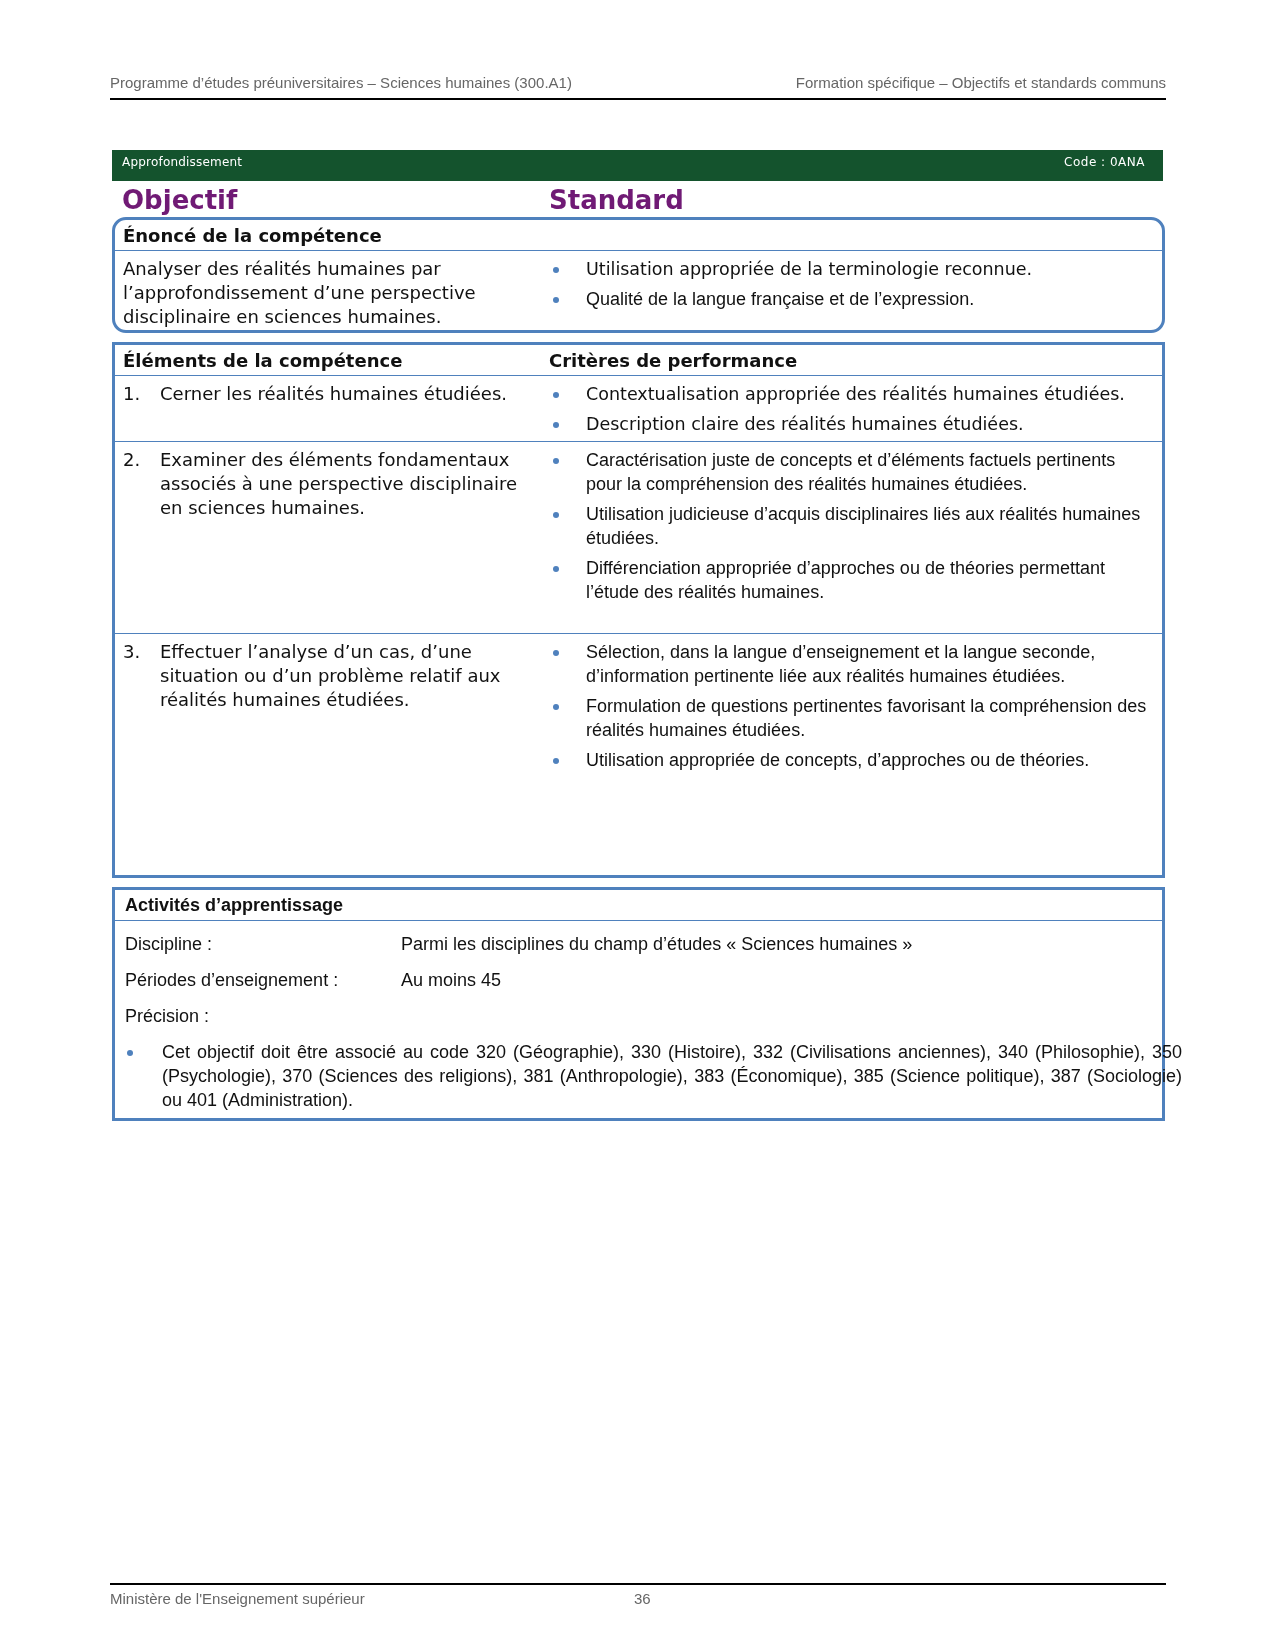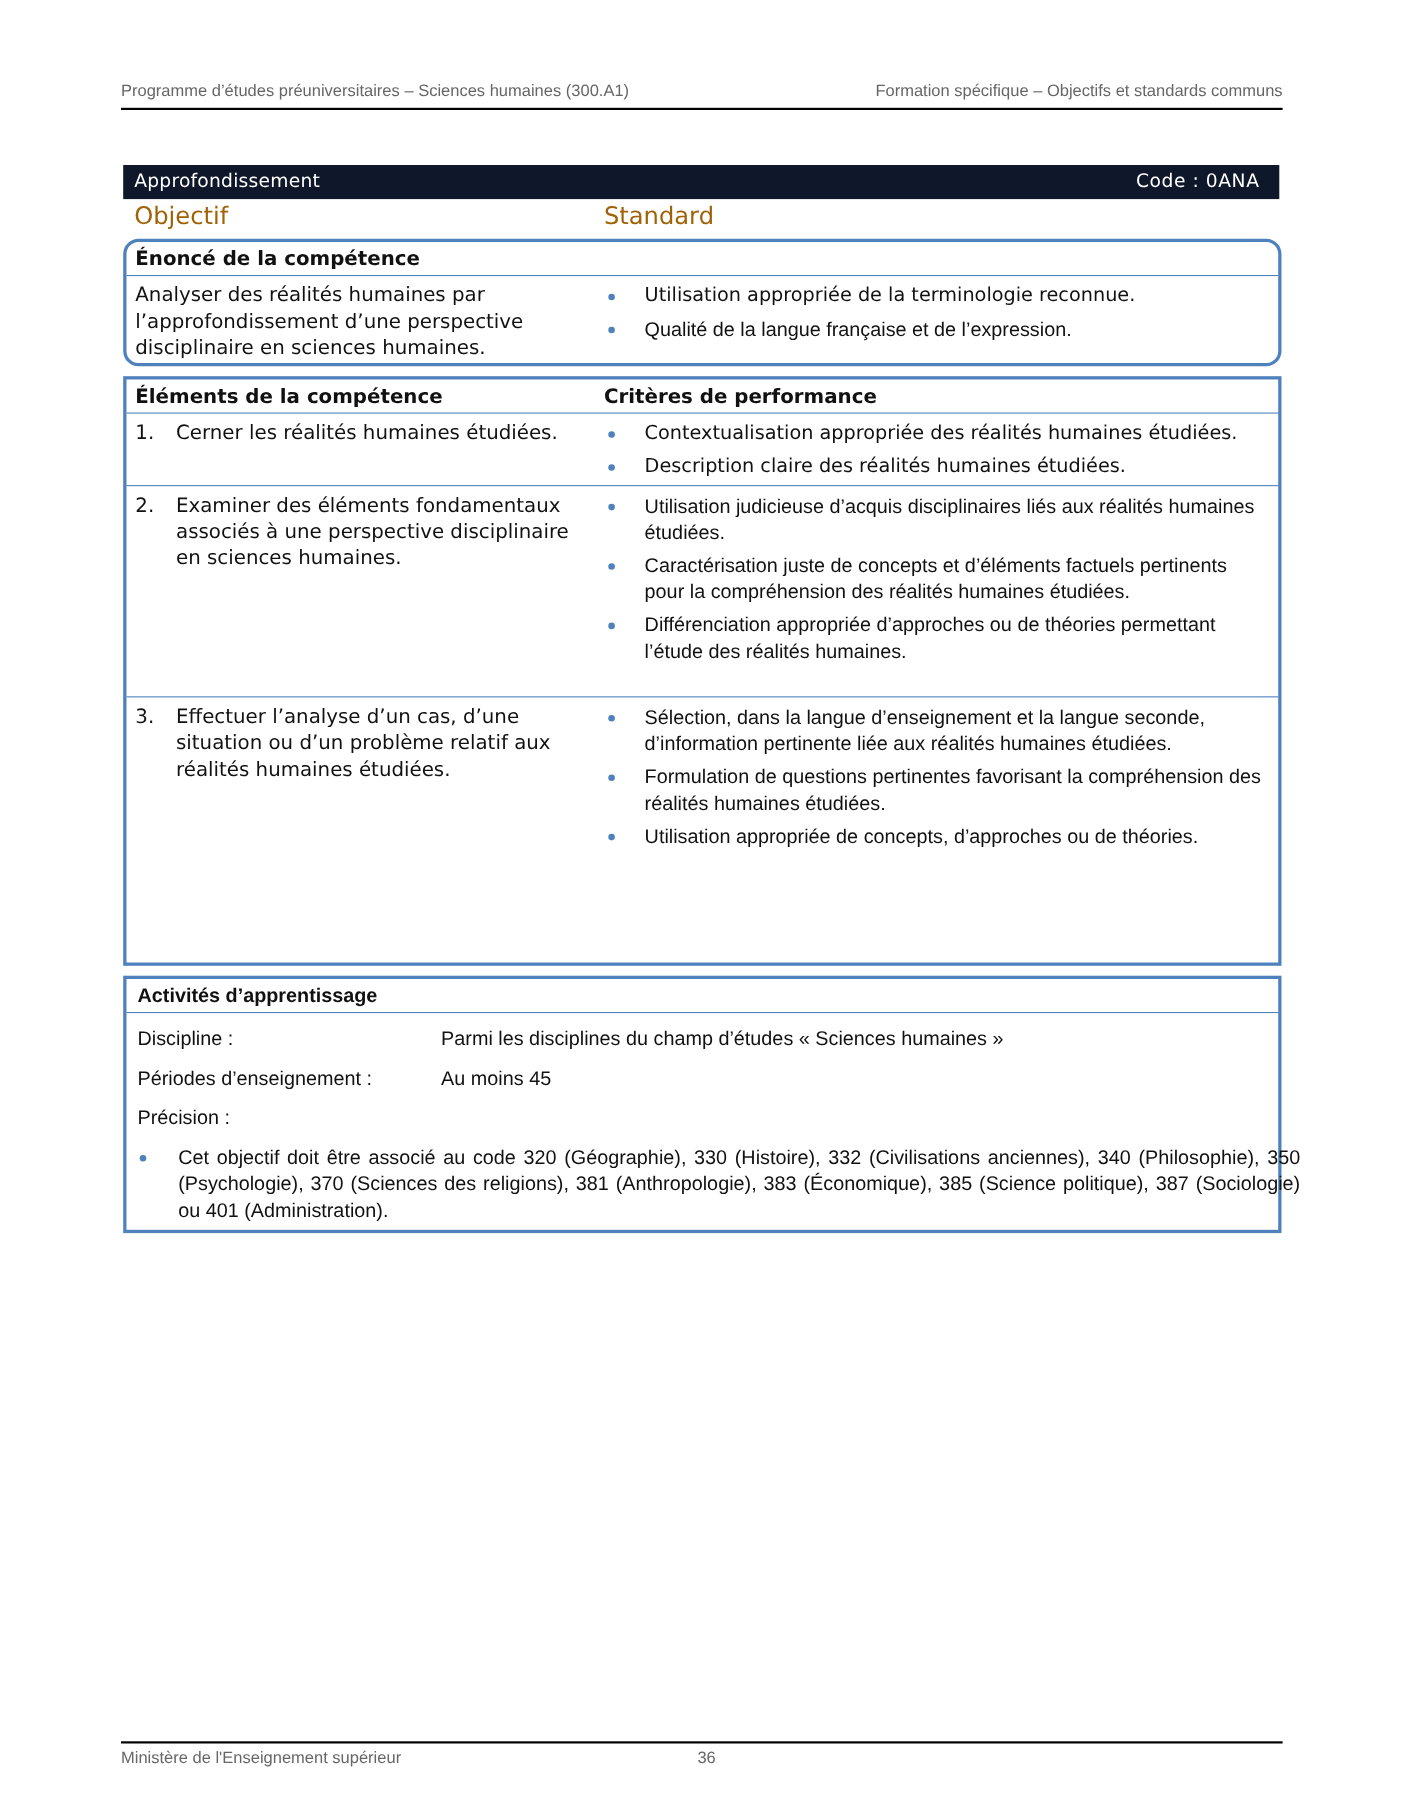--- a/index.html
+++ b/index.html
@@ -5,26 +5,26 @@
   html, body { margin: 0; padding: 0; background: #ffffff; }
   body { width: 1275px; height: 1650px; position: relative; overflow: hidden;
          font-family: "DejaVu Sans", sans-serif; color: #111; }
   .page-header { position: absolute; left: 110px; top: 72px; width: 1056px; height: 26px;
                  border-bottom: 2px solid #000; font-family: "Liberation Sans", sans-serif;
                  font-size: 15px; color: #666; }
   .page-header .left { position: absolute; left: 0; top: 2px; }
   .page-header .right { position: absolute; right: 0; top: 2px; }
 
   .titlebar { position: absolute; left: 112px; top: 150px; width: 1051px; height: 31px;
-              background: #0f172a; color: #fff; font-size: 17px; text-decoration: underline; }
+              background: #14532d; color: #fff; font-size: 12px; text-decoration: underline; }
   .titlebar .l { position: absolute; left: 10px; top: 5px; letter-spacing: 0.2px; }
   .titlebar .r { position: absolute; right: 18px; top: 5px; letter-spacing: 0.5px; }
 
   .col-heads { position: absolute; left: 112px; top: 183px; width: 1051px; height: 32px; }
-  .col-heads span { position: absolute; top: 2px; font-size: 22px; font-weight: normal; color: #a16207; }
+  .col-heads span { position: absolute; top: 2px; font-size: 26px; font-weight: bold; color: #701a75; }
   .col-heads .o { left: 10px; }
   .col-heads .s { left: 437px; }
 
   .box { position: absolute; left: 112px; width: 1047px; border: 3px solid #4f81bd; }
   .box .hdr { position: relative; height: 30px; border-bottom: 1px solid #4f81bd;
               font-weight: bold; font-size: 18px; }
   .box .hdr span { position: absolute; top: 5px; }
   .lc { left: 8px; }
   .rc { left: 434px; }
 
@@ -104,22 +104,22 @@
       <div class="bul dj">Description claire des réalités humaines étudiées.</div>
     </div>
   </div>
 
   <div class="row" style="height:191px;">
     <div class="cell-left">
       <span class="num">2.</span>
       <span class="txt">Examiner des éléments fondamentaux associés à une perspective disciplinaire en sciences humaines.</span>
     </div>
     <div class="cell-right">
+      <div class="bul">Caractérisation juste de concepts et d’éléments factuels pertinents pour la compréhension des réalités humaines étudiées.</div>
       <div class="bul">Utilisation judicieuse d’acquis disciplinaires liés aux réalités humaines étudiées.</div>
-      <div class="bul">Caractérisation juste de concepts et d’éléments factuels pertinents pour la compréhension des réalités humaines étudiées.</div>
       <div class="bul">Différenciation appropriée d’approches ou de théories permettant l’étude des réalités humaines.</div>
     </div>
   </div>
 
   <div class="row" style="height:240px;">
     <div class="cell-left">
       <span class="num">3.</span>
       <span class="txt">Effectuer l’analyse d’un cas, d’une situation ou d’un problème relatif aux réalités humaines étudiées.</span>
     </div>
     <div class="cell-right">

